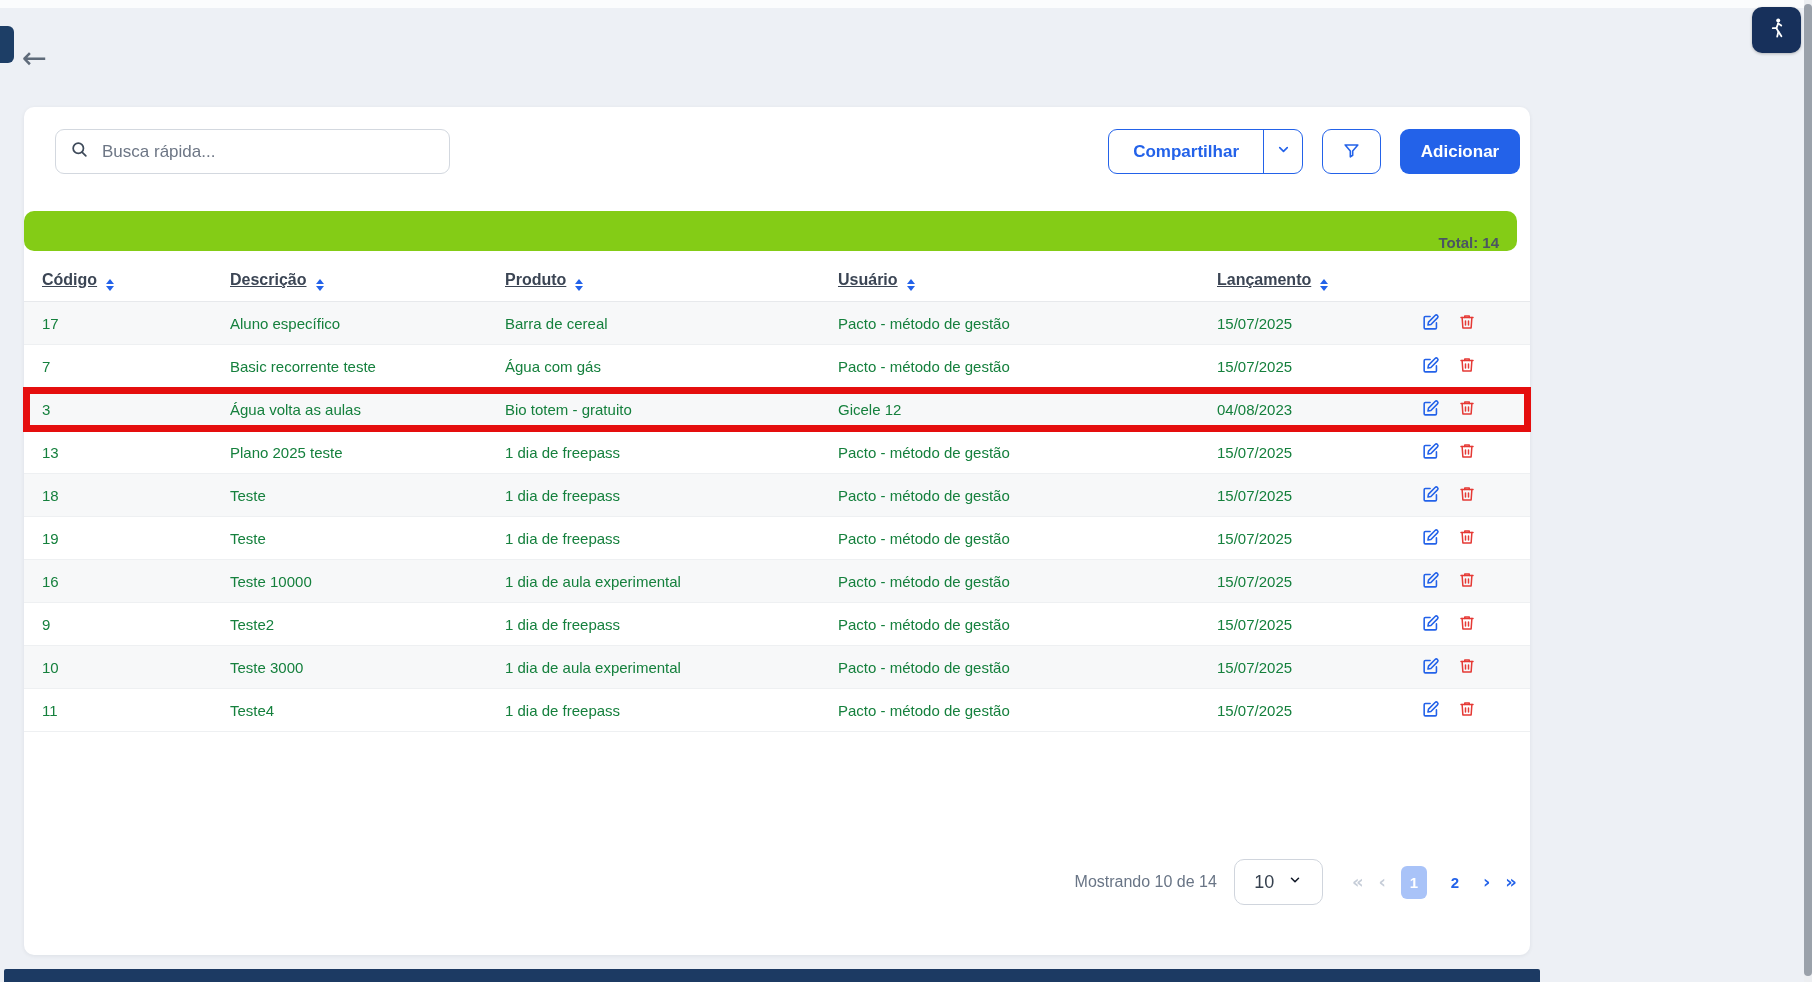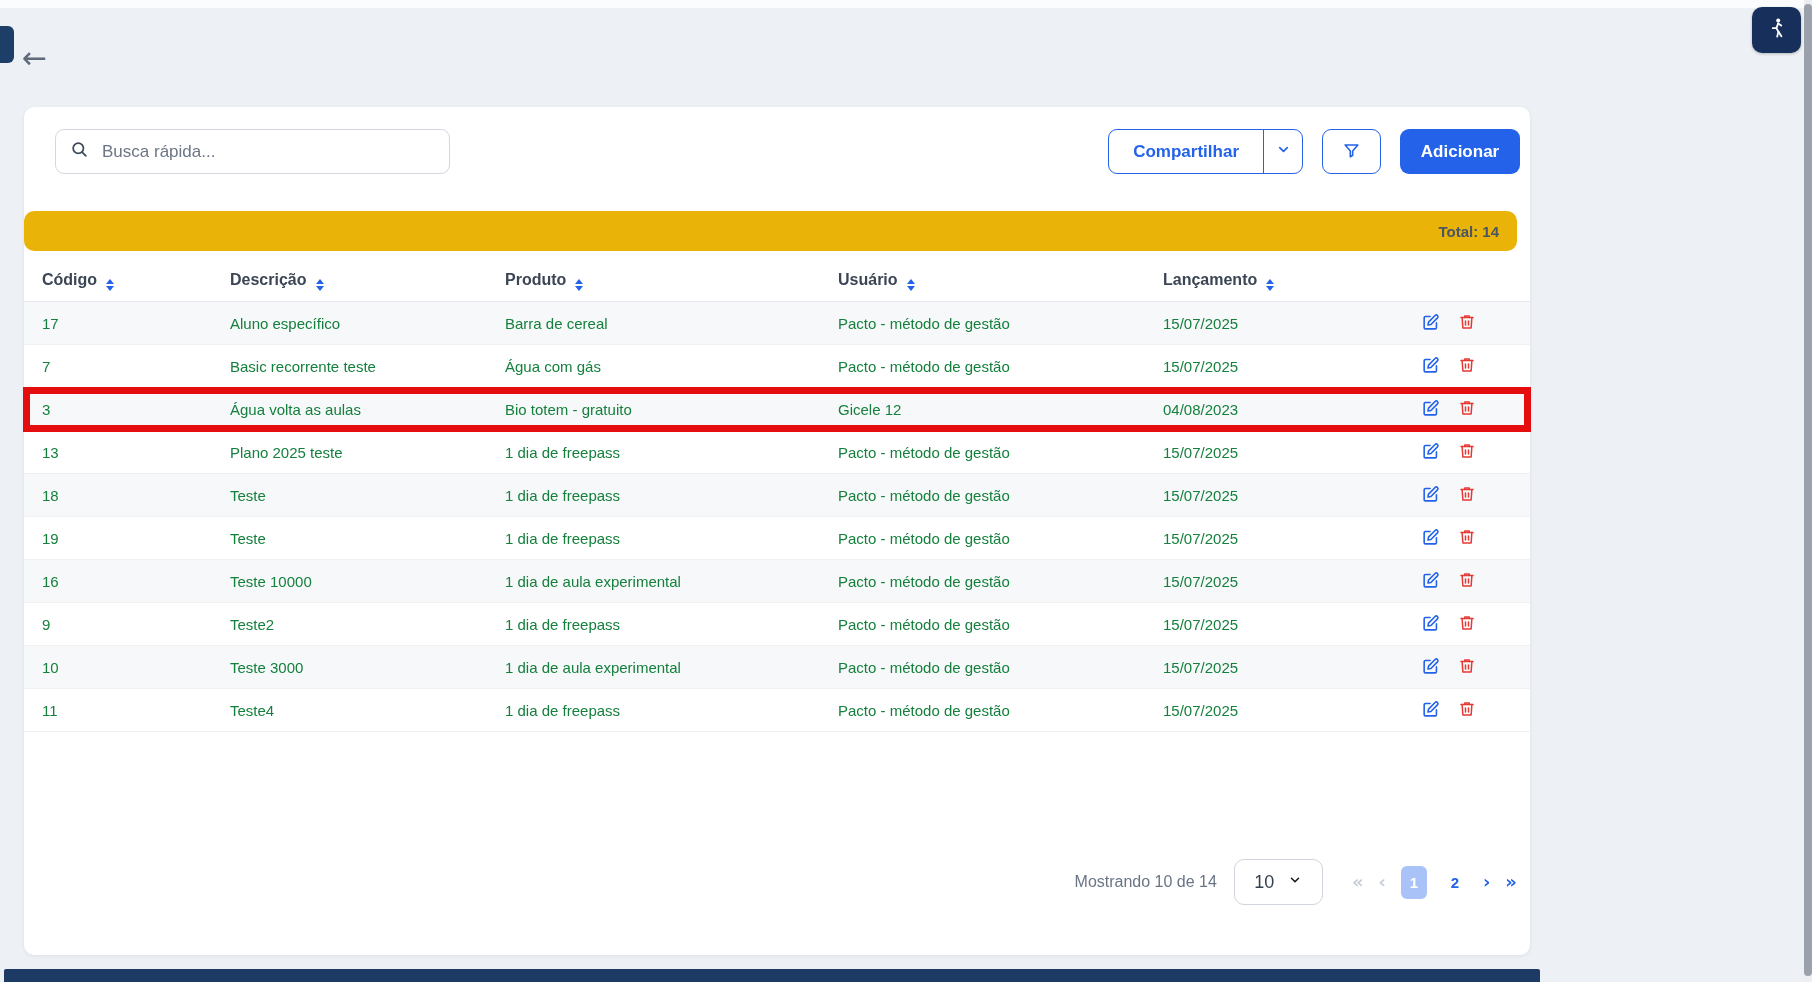--- a/index.html
+++ b/index.html
@@ -36,38 +36,38 @@
   .search-box input::placeholder { color:#6d7685; }
 
   .toolbar-right { position:absolute; right:10px; top:22px; height:45px; display:flex; align-items:flex-end; gap:19px; }
   .btn-share { height:45px; display:flex; align-items:stretch; border:1.5px solid #2362e9; border-radius:9px; background:#fff; overflow:hidden; cursor:pointer; }
   .btn-share .share-main { padding:0 24px; display:flex; align-items:center; color:#2362e9; font-weight:700; font-size:17px; }
   .btn-share .share-caret { width:39px; display:flex; align-items:center; justify-content:center; border-left:1.5px solid #2362e9; }
   .btn-filter { width:59px; height:45px; border:1.5px solid #2362e9; border-radius:9px; background:#fff; display:flex; align-items:center; justify-content:center; cursor:pointer; }
   .btn-add { width:120px; height:45px; border:none; border-radius:9px; background:#2362e9; color:#fff; font-weight:700; font-size:17px; cursor:pointer; font-family:"Liberation Sans", sans-serif; }
 
   
-  .total-bar { position:absolute; left:0px; top:104px; width:1493px; height:40px; background:#eab308; border-radius:10px; display:flex; align-items:center; justify-content:flex-end; padding-right:18px; }
+  .total-bar { position:absolute; left:0px; top:104px; width:1493px; height:40px; background:#84cc16; border-radius:10px; display:flex; align-items:flex-end; justify-content:flex-end; padding-right:18px; }
   .total-label { font-size:15px; font-weight:700; color:#4b5563; }
 
   
   .thead { position:absolute; left:0; top:151px; width:1506px; height:44px; border-bottom:1px solid #e7e9ec; }
-  .th { position:absolute; top:0; line-height:44px; font-size:16px; font-weight:700; color:#3b4554; white-space:nowrap; cursor:pointer; }
+  .th { position:absolute; top:0; line-height:44px; font-size:16px; font-weight:700; color:#3b4554; white-space:nowrap; cursor:pointer;text-decoration:underline; }
   .sort { display:inline-flex; flex-direction:column; gap:2px; margin-left:9px; vertical-align:1px; }
   .sort i { display:block; width:0; height:0; border-left:4.5px solid transparent; border-right:4.5px solid transparent; }
   .sort .up { border-bottom:5.5px solid #2362e9; }
   .sort .down { border-top:5.5px solid #2362e9; }
 
   .tbody { position:absolute; left:0; top:195px; width:1506px; }
   .tr { position:relative; width:100%; height:43px; border-bottom:1px solid #eef0f2; background:#fff; }
   .tr:nth-child(odd) { background:#f7f8f9; }
   .tr.highlighted { outline:7px solid #e50e0e; outline-offset:-6px; z-index:3; }
   .td { position:absolute; top:0; line-height:43px; font-size:15px; color:#15803d; white-space:nowrap; }
 
-  .c1 { left:18px; } .c2 { left:206px; } .c3 { left:481px; } .c4 { left:814px; } .c5 { left:1139px; }
+  .c1 { left:18px; } .c2 { left:206px; } .c3 { left:481px; } .c4 { left:814px; } .c5 { left:1193px; }
   .td.actions { left:1396px; display:flex; gap:17px; height:43px; align-items:center; }
   .icon-btn { background:none; border:none; padding:0; cursor:pointer; width:20px; height:20px; display:flex; align-items:center; justify-content:center; }
 
   
   .pagination { position:absolute; left:0; top:752px; width:1493px; height:46px; display:flex; align-items:center; justify-content:flex-end; gap:17px; }
   .showing-label { font-size:16px; color:#697586; }
   .page-size { width:89px; height:46px; border:1px solid #d0d5dd; border-radius:10px; display:flex; align-items:center; justify-content:center; gap:14px; cursor:pointer; background:#fff; }
   .page-size .size-value { font-size:18px; color:#36414f; }
   .pager { display:flex; align-items:center; gap:15px; margin-left:12px; }
   .pager .nav { font-size:18px; font-weight:700; background:none; border:none; cursor:pointer; font-family:"DejaVu Sans", sans-serif; line-height:1; }

